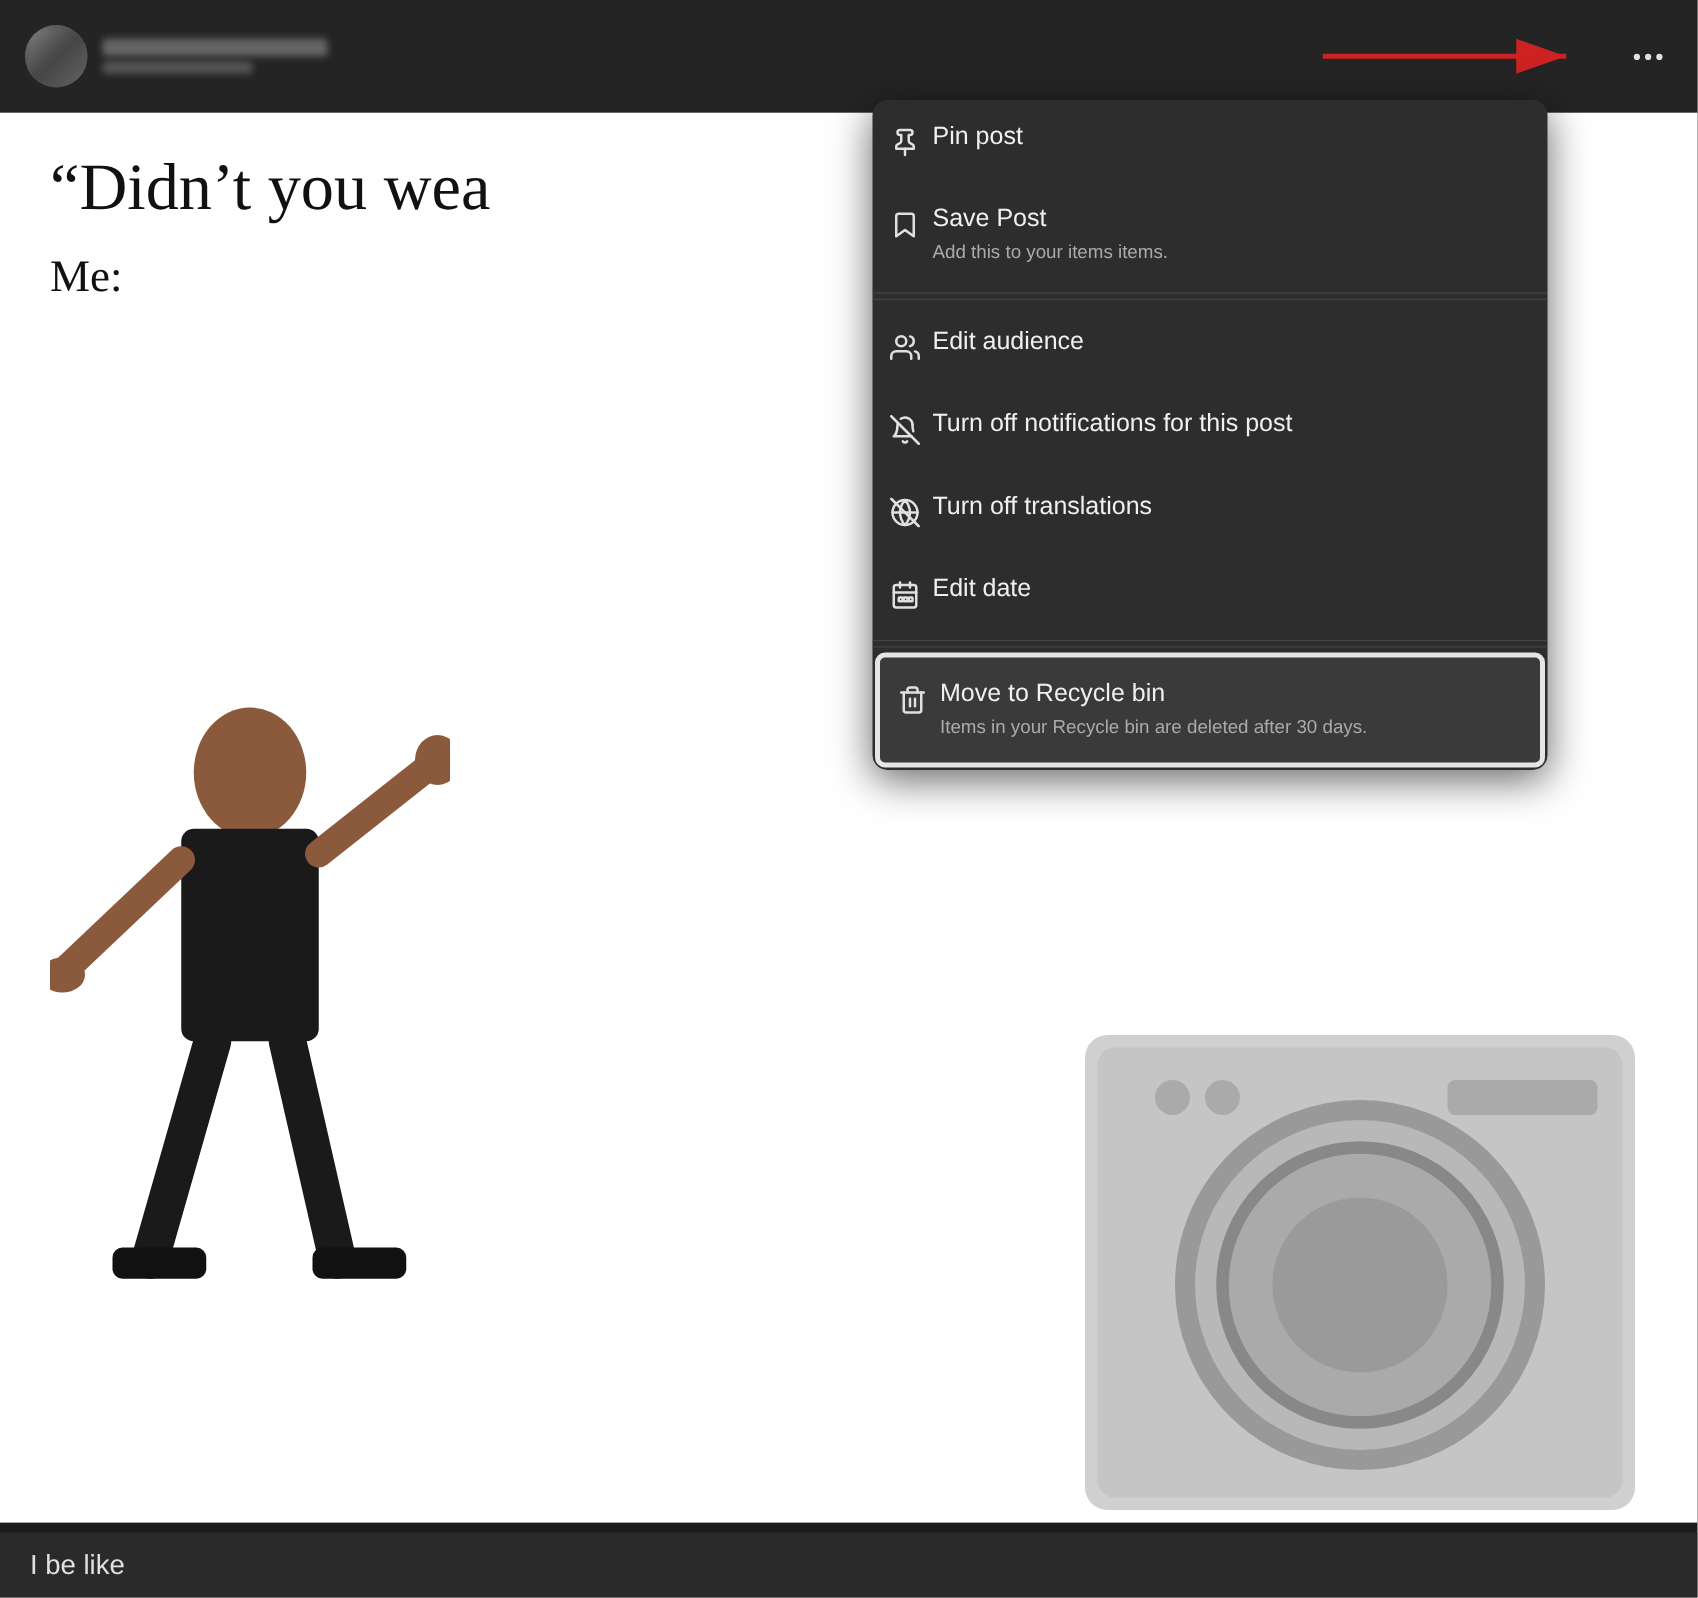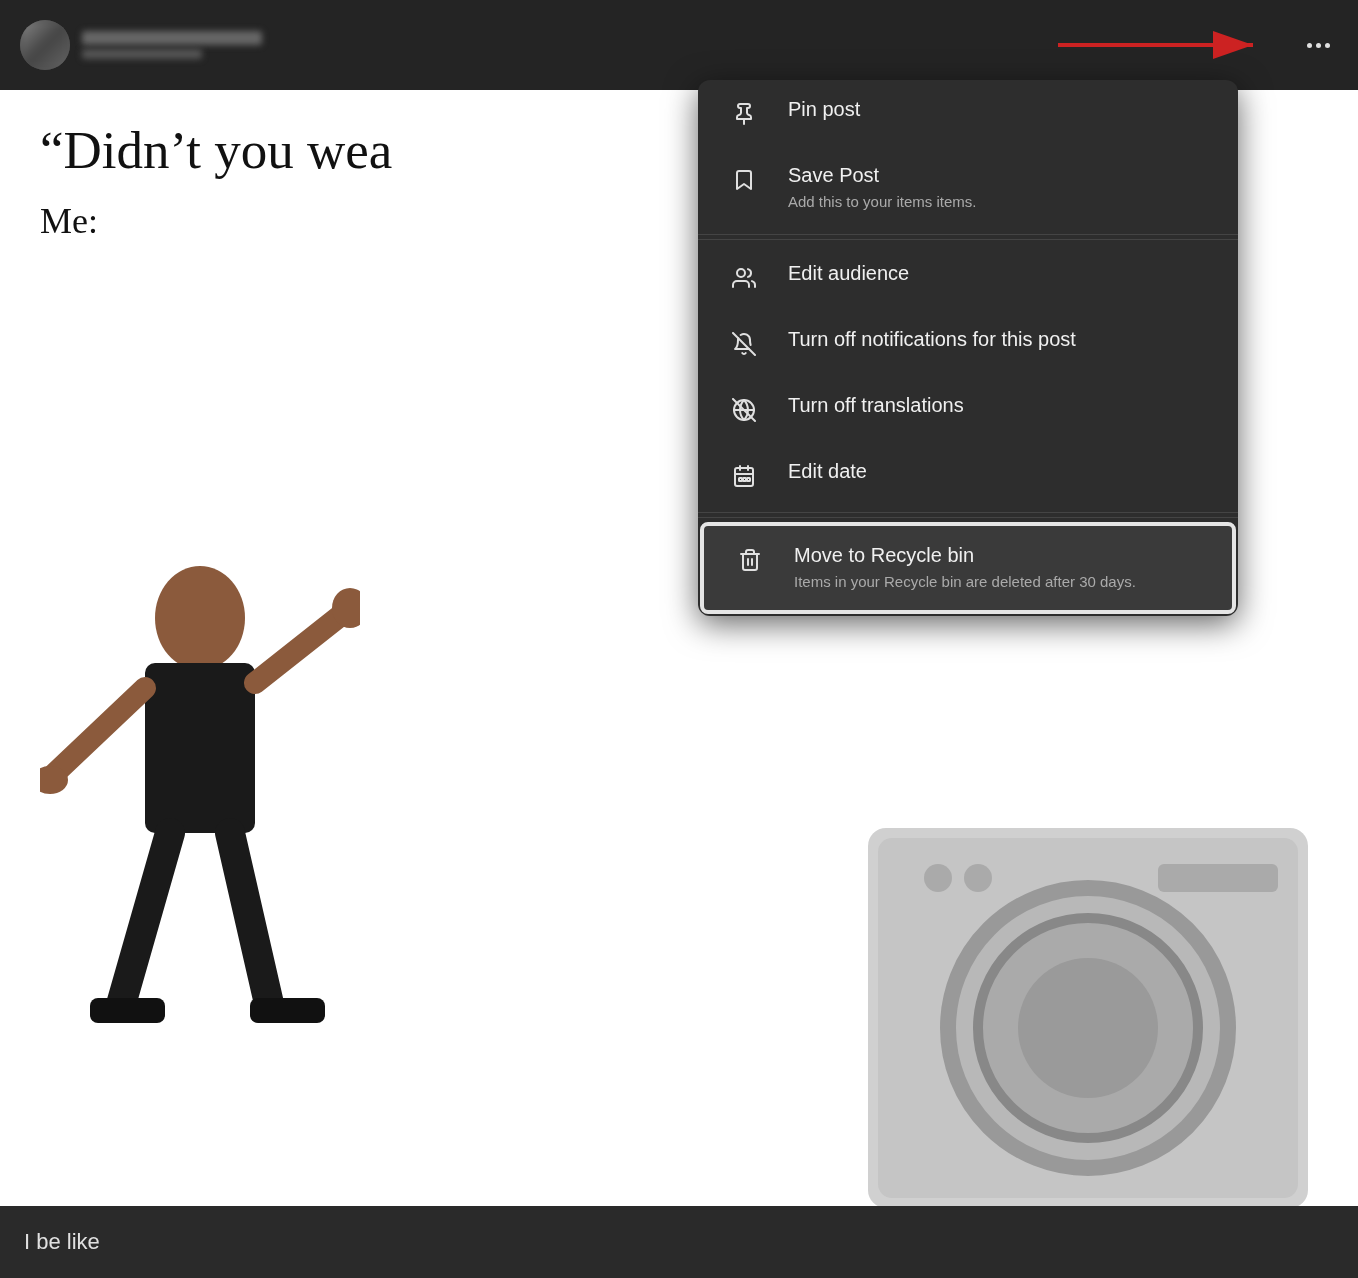--- a/index.html
+++ b/index.html
@@ -144,23 +144,23 @@
       width: 540px;
       background: #2d2d2d;
       border-radius: 12px;
       z-index: 100;
       overflow: hidden;
       box-shadow: 0 8px 32px rgba(0,0,0,0.6);
     }
     .menu-item {
       display: flex;
       align-items: flex-start;
-      padding: 18px 32px;
+      padding: 18px 12px;
       cursor: pointer;
-      gap: 30px;
+      gap: 8px;
       transition: background 0.15s;
     }
     .menu-item.highlighted {
       background: #3a3a3a;
       border: 4px solid #e5e5e5;
       margin: 2px 2px;
       border-radius: 8px;
     }
     .menu-divider {
       height: 1px;
@@ -191,21 +191,21 @@
     .menu-sublabel {
       font-size: 15px;
       color: #aaa;
       line-height: 1.4;
     }
 
     
     .bottom-bar {
       position: absolute;
       bottom: 0; left: 0; right: 0;
-      height: 72px;
+      height: 52px;
       background: #2a2a2a;
       display: flex;
       align-items: center;
       padding: 0 24px;
     }
     .bottom-text {
       font-size: 22px;
       color: #e0e0e0;
       font-weight: 500;
     }

